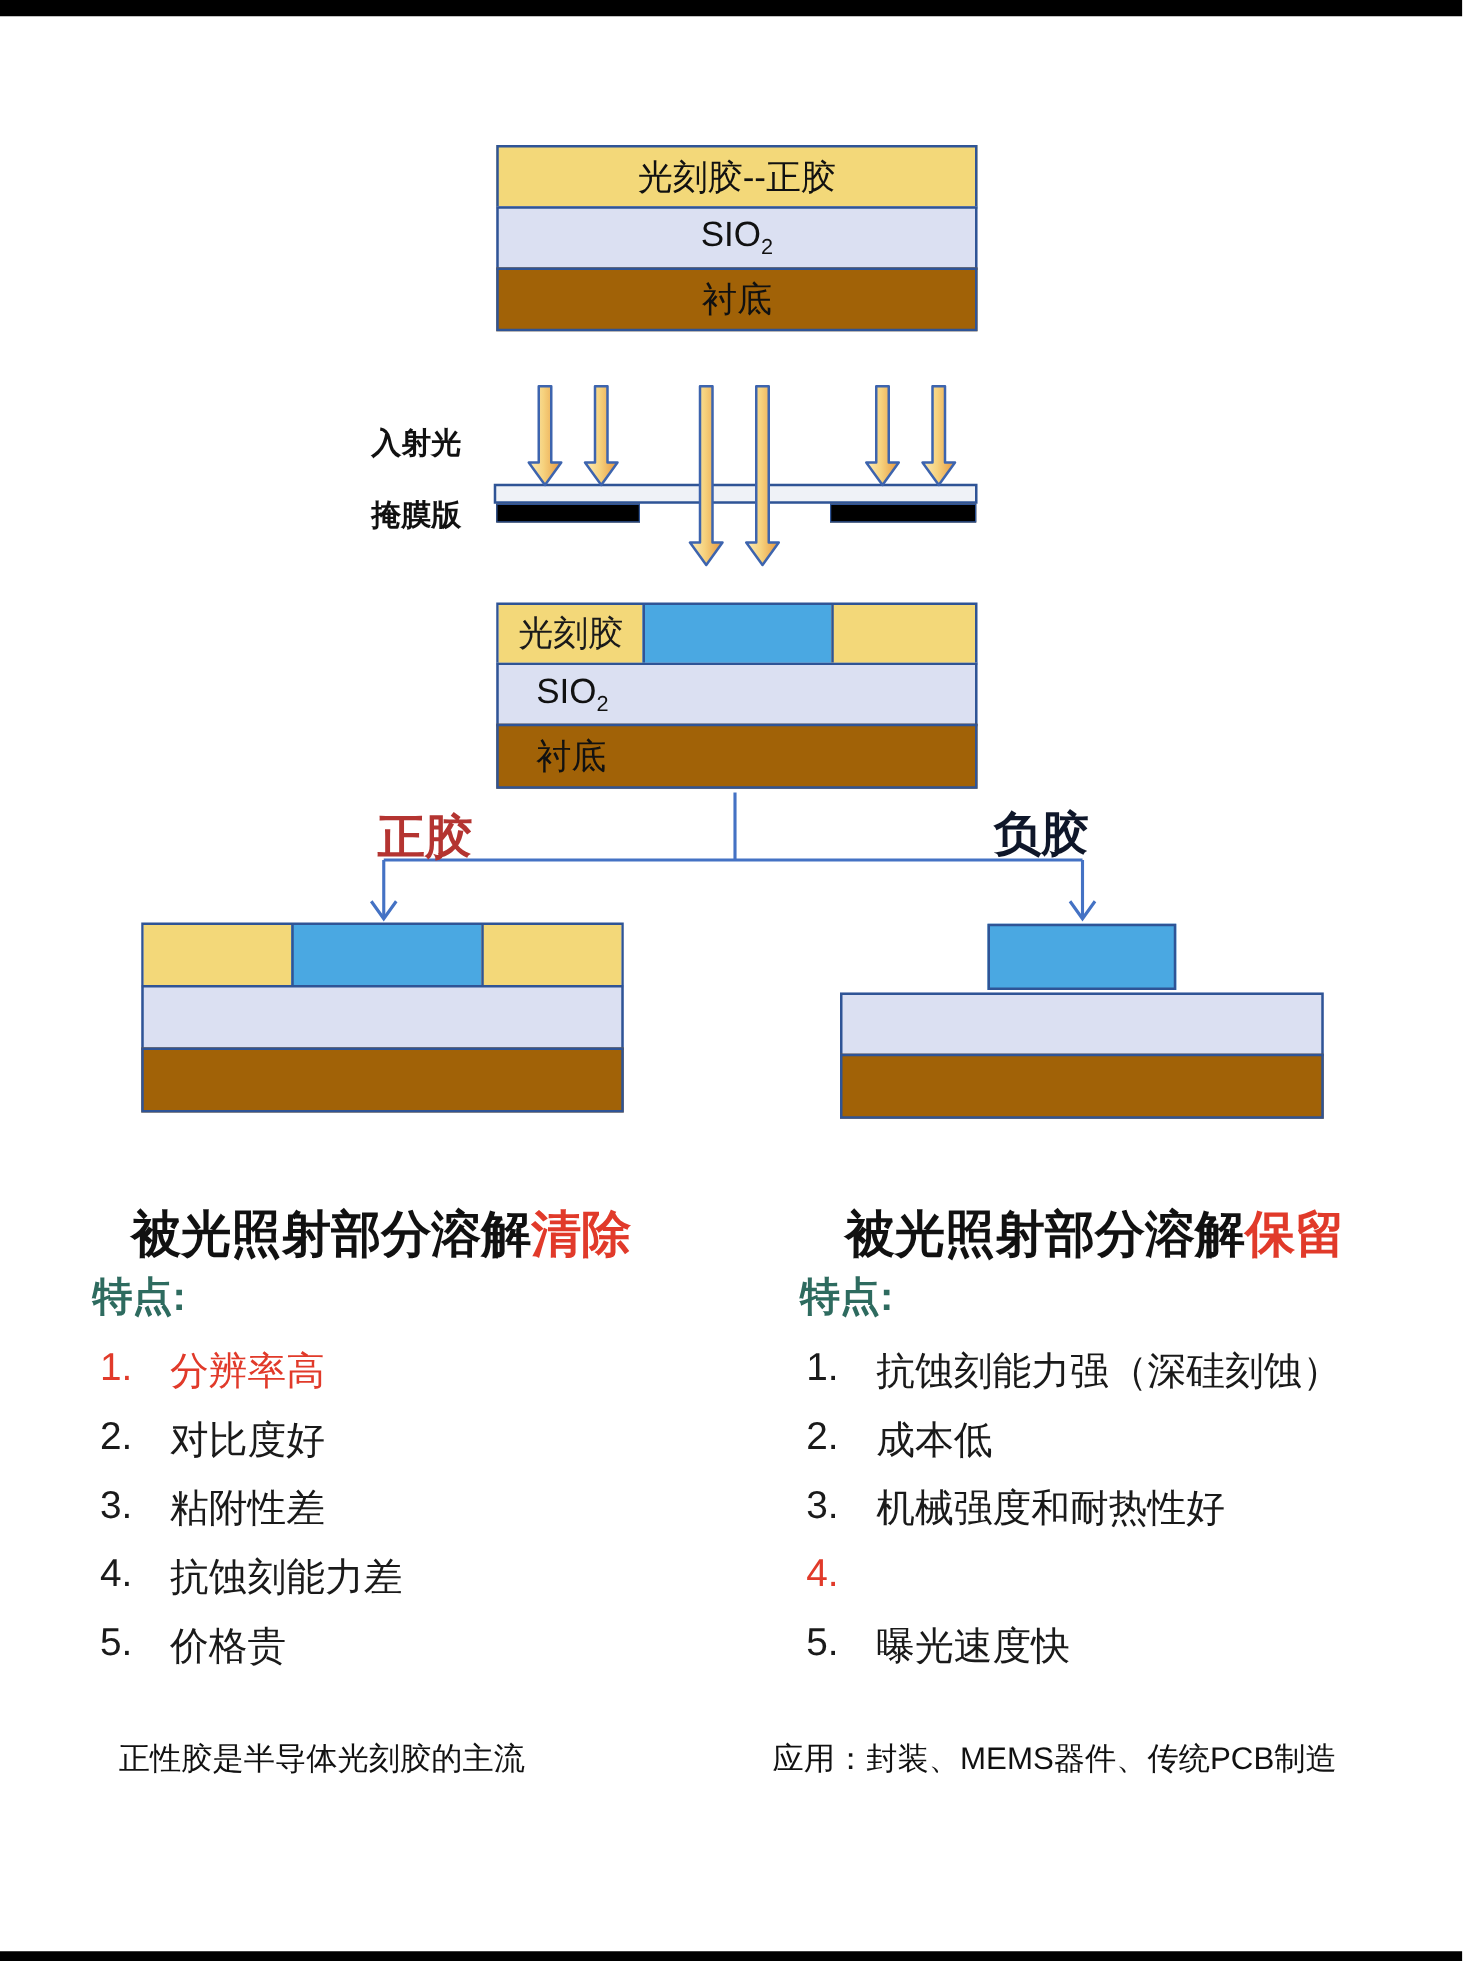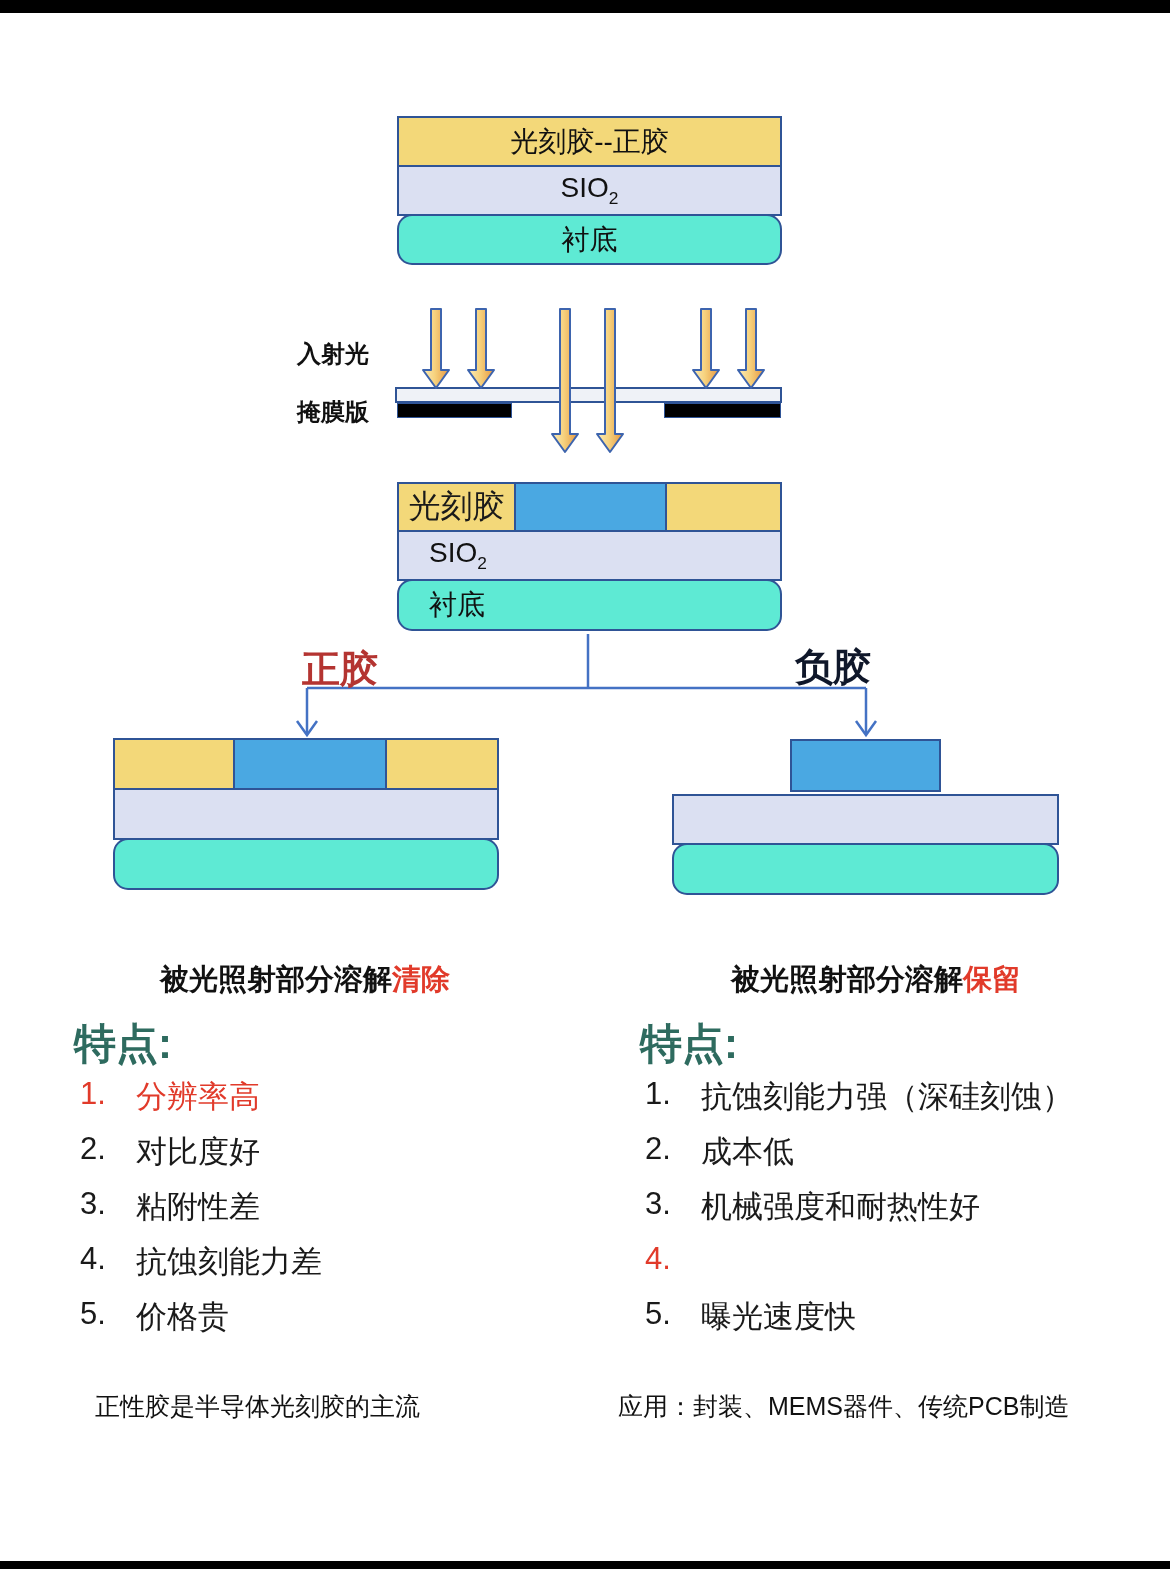--- a/index.html
+++ b/index.html
@@ -14,41 +14,41 @@
   .stack{position:absolute;}
   .layer{
     box-sizing:border-box;border:2px solid #2F5496;margin-top:-2px;
     display:flex;align-items:center;justify-content:center;
     font-size:28px;color:#111;
   }
   .layer:first-child{margin-top:4px;}
   .layer.left-label{justify-content:flex-start;padding-left:30px;}
   .yellow{background:#F3D879;}
   .lavender{background:#DBE0F2;}
-  .graylayer{background:#5eead4;border-radius:15px;}
+  .graylayer{background:#a16207;}
   .bluefill{background:#4AA8E2;}
   .seg-row{box-sizing:border-box;border:2px solid #2F5496;display:flex;padding:0;}
-  .seg{box-sizing:border-box;height:100%;display:flex;align-items:center;justify-content:center;font-size:32px;}
+  .seg{box-sizing:border-box;height:100%;display:flex;align-items:center;justify-content:center;font-size:28px;}
   .seg + .seg{border-left:2px solid #2F5496;}
   sub{font-size:0.62em;}
 
   
   .smalllabel{position:absolute;font-size:24px;font-weight:bold;color:#111;white-space:nowrap;}
   .maskplate{position:absolute;box-sizing:border-box;background:#EFF2F7;border:2px solid #2F5496;}
   .maskblock{position:absolute;box-sizing:border-box;background:#000000;border:1px solid #2F5496;}
 
   
   .branchlabel{position:absolute;font-size:38px;font-weight:bold;white-space:nowrap;}
   .pos-red{color:#B43431;}
   .neg-gray{color:#0f172a;}
 
   
-  .heading{position:absolute;font-size:29px;font-weight:bold;text-align:center;color:#111;white-space:nowrap;}
+  .heading{position:absolute;font-size:40px;font-weight:bold;text-align:center;color:#111;white-space:nowrap;}
   .red{color:#E13A2A;}
-  .features{position:absolute;font-size:42px;font-weight:bold;color:#2E6B5F;white-space:nowrap;}
+  .features{position:absolute;font-size:32px;font-weight:bold;color:#2E6B5F;white-space:nowrap;}
   .list{position:absolute;display:flex;flex-direction:column;}
   .list-row{display:flex;align-items:flex-start;height:55px;font-size:31px;color:#1a1a1a;white-space:nowrap;}
   .list-row .num{width:56px;flex:0 0 56px;}
   .list-row.red{color:#E13A2A;}
   .note{position:absolute;font-size:25px;color:#111;white-space:nowrap;}
   svg{position:absolute;overflow:visible;}
 </style>
 </head>
 <body>
 

